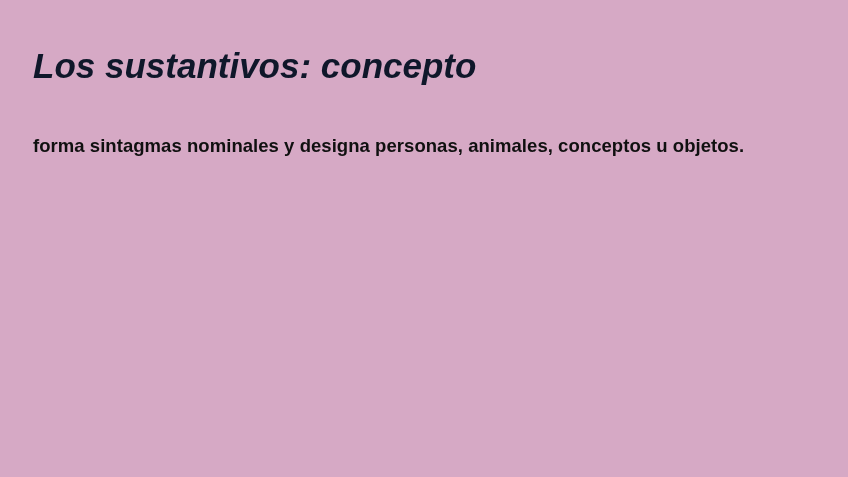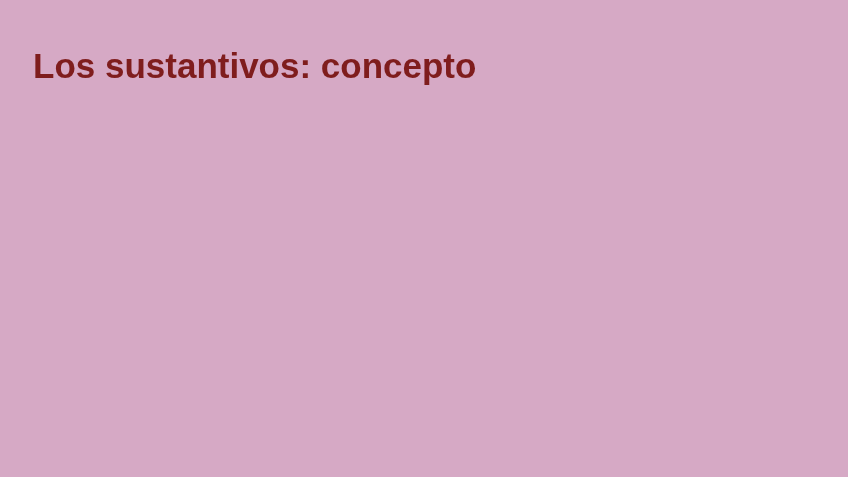--- a/index.html
+++ b/index.html
@@ -61,19 +61,20 @@
     color: #101010;
     white-space: nowrap;
   }
 </style>
 </head>
 <body style="background: rgb(214, 169, 197);">
 
 <div id="slide" style="background: rgb(214, 169, 197);">
   <div id="slide-content">
 
-    <h1 id="slide-title" style="color: #7f1d1d;">Los sustantivos: concepto</h1>
+    <h1 id="slide-title" style="color: #0f172a; font-style: italic;">Los sustantivos: concepto</h1>
 
     <div id="slide-body">
+      <p class="body-line" style="color: rgb(16, 16, 16);">forma sintagmas nominales y designa personas, animales, conceptos u objetos.</p>
     </div>
 
   </div>
 </div>
 
 </body></html>

